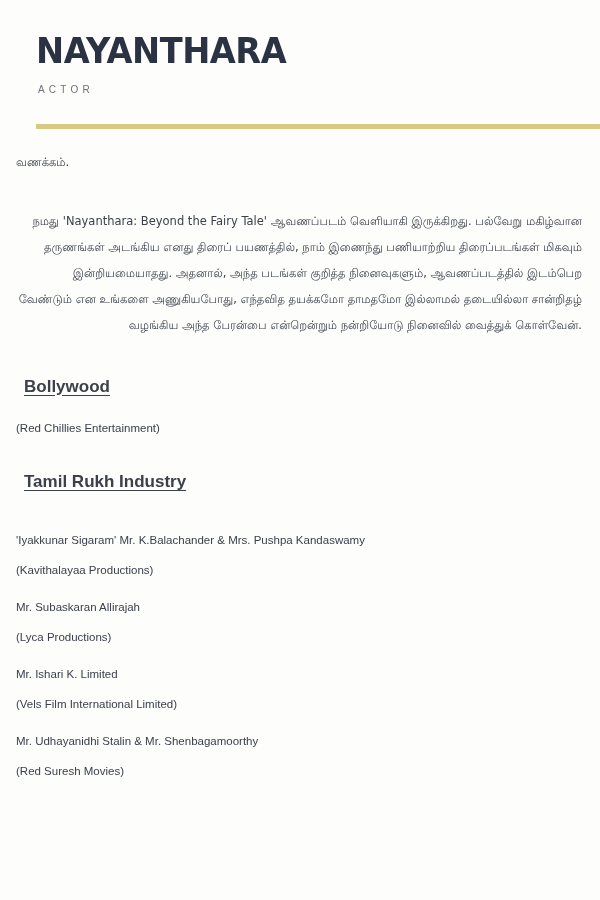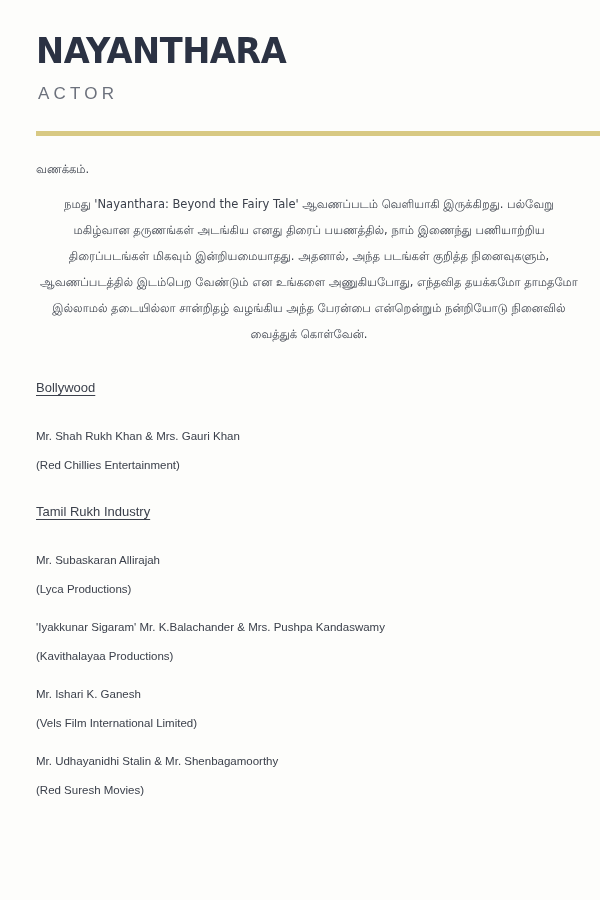--- a/index.html
+++ b/index.html
@@ -34,66 +34,66 @@
     font-weight: 700;
     letter-spacing: -0.5px;
     line-height: 1;
     color: #2b3243;
     margin: 0;
     transform: scaleX(0.96);
     transform-origin: left center;
   }
 
   .brand-role {
-    font-size: 17px;
+    font-size: 10px;
     font-weight: 400;
     letter-spacing: 4.2px;
     color: #6c717c;
     margin: 16px 0 0 2px;
     line-height: 1;
   }
 
   .rule {
     margin-top: 29px;
     margin-left: 36px;
     height: 5px;
     background: #d8c983;
   }
 
   
   .body-area {
-    padding: 0 18px 0 36px;
+    padding: 0 18px 0 16px;
   }
 
   .greeting {
     font-size: 11.5px;
     line-height: 1.6;
     color: #3b404b;
     margin: 24px 0 0 0;
   }
 
   .intro {
     font-size: 11.5px;
     line-height: 2.25;
     color: #3b404b;
-    margin: 14px 0 0 0;
-    text-align: center;
+    margin: 38px 0 0 0;
+    text-align: right;
   }
 
   .section {
     margin-top: 30px;
   }
 
   .section-heading {
-    font-size: 13px;
-    font-weight: 400;
+    font-size: 17px;
+    font-weight: 700;
     color: #3b404b;
     text-decoration: underline;
     text-underline-offset: 2.5px;
-    margin: 0;
+    margin: 8px;
     display: inline-block;
   }
 
   .credit-list {
     margin: 0;
     padding: 0;
     list-style: none;
   }
 
   .credit-group {
@@ -139,35 +139,34 @@
 
   <main class="body-area">
 
     <p class="greeting tamil">வணக்கம்.</p>
 
     <p class="intro tamil">நமது 'Nayanthara: Beyond the Fairy Tale' ஆவணப்படம் வெளியாகி இருக்கிறது. பல்வேறு மகிழ்வான தருணங்கள் அடங்கிய எனது திரைப் பயணத்தில், நாம் இணைந்து பணியாற்றிய திரைப்படங்கள் மிகவும் இன்றியமையாதது. அதனால், அந்த படங்கள் குறித்த நினைவுகளும், ஆவணப்படத்தில் இடம்பெற வேண்டும் என உங்களை அணுகியபோது, எந்தவித தயக்கமோ தாமதமோ இல்லாமல் தடையில்லா சான்றிதழ் வழங்கிய அந்த பேரன்பை என்றென்றும் நன்றியோடு நினைவில் வைத்துக் கொள்வேன்.</p>
 
     <div id="sections-host">
         <section class="section"><h2 class="section-heading">Bollywood</h2><ul class="credit-list">
             <li class="credit-group">
-              <div class="credit-line credit-person">Mr. Shah Rukh Khan &amp; Mrs. Gauri Khan</div>
               <div class="credit-line credit-studio">(Red Chillies Entertainment)</div>
             </li>
           </ul></section>
         <section class="section"><h2 class="section-heading">Tamil Rukh Industry</h2><ul class="credit-list">
             <li class="credit-group">
+              <div class="credit-line credit-person">'Iyakkunar Sigaram' Mr. K.Balachander &amp; Mrs. Pushpa Kandaswamy</div>
+              <div class="credit-line credit-studio">(Kavithalayaa Productions)</div>
+            </li>
+            <li class="credit-group">
               <div class="credit-line credit-person">Mr. Subaskaran Allirajah</div>
               <div class="credit-line credit-studio">(Lyca Productions)</div>
             </li>
             <li class="credit-group">
-              <div class="credit-line credit-person">'Iyakkunar Sigaram' Mr. K.Balachander &amp; Mrs. Pushpa Kandaswamy</div>
-              <div class="credit-line credit-studio">(Kavithalayaa Productions)</div>
-            </li>
-            <li class="credit-group">
-              <div class="credit-line credit-person">Mr. Ishari K. Ganesh</div>
+              <div class="credit-line credit-person">Mr. Ishari K. Limited</div>
               <div class="credit-line credit-studio">(Vels Film International Limited)</div>
             </li>
             <li class="credit-group">
               <div class="credit-line credit-person">Mr. Udhayanidhi Stalin &amp; Mr. Shenbagamoorthy</div>
               <div class="credit-line credit-studio">(Red Suresh Movies)</div>
             </li>
           </ul></section>
       </div>
 
   </main>

